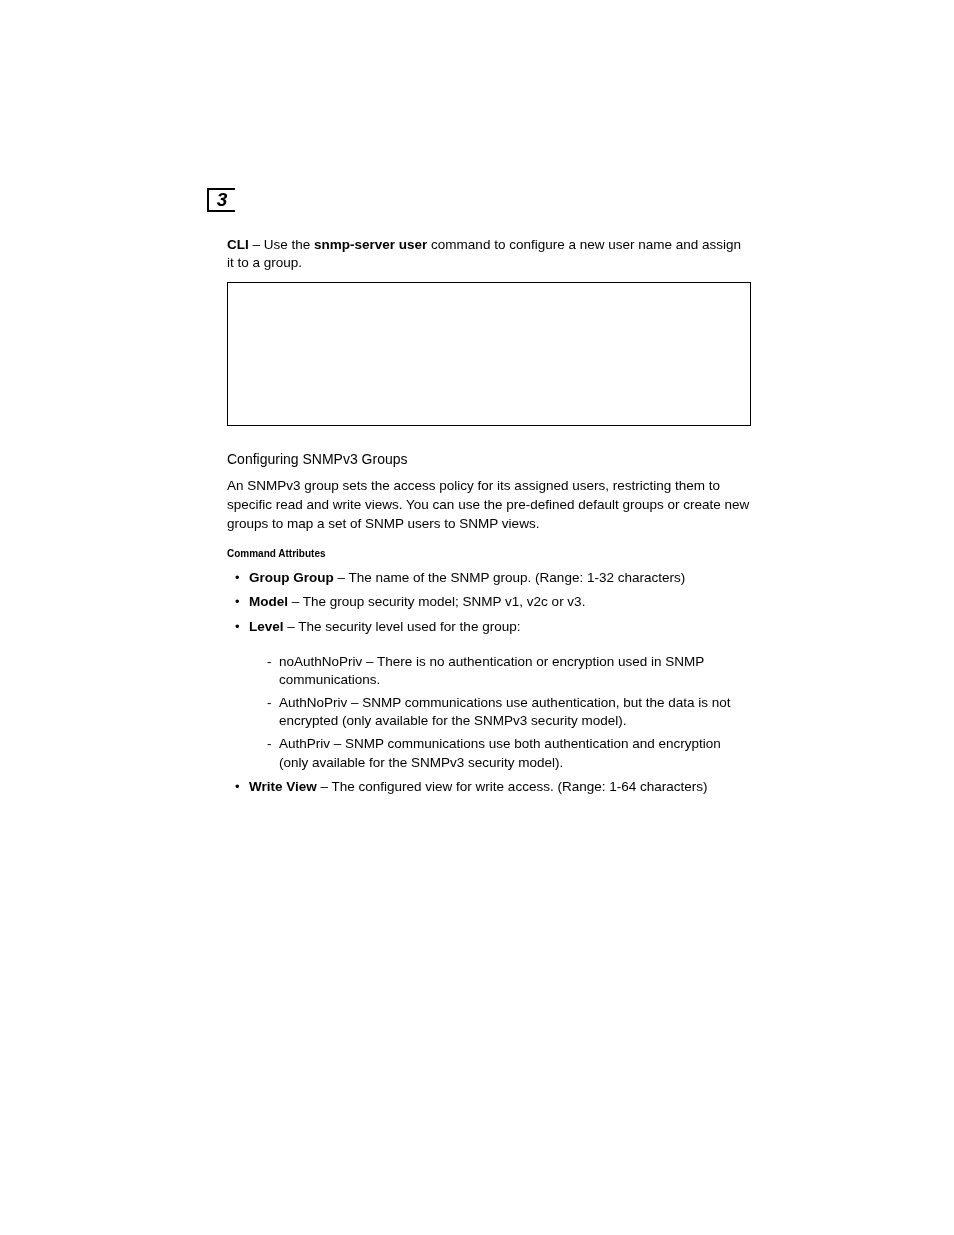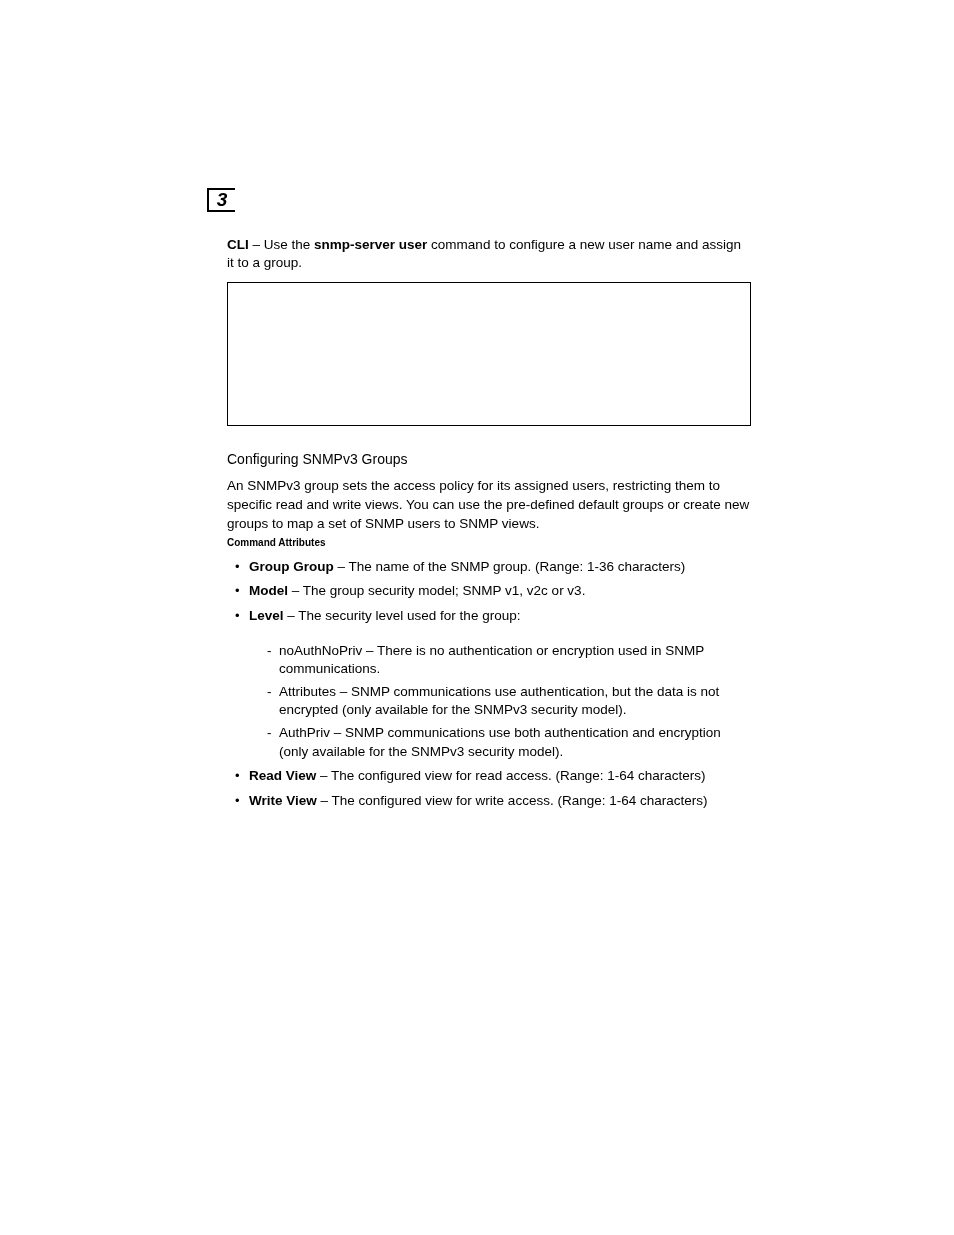--- a/index.html
+++ b/index.html
@@ -50,21 +50,21 @@
       width: 524px;
       height: 144px;
       margin-bottom: 24px;
     }
     .section-heading {
       font-weight: normal;
       font-size: 14px;
       margin-bottom: 8px;
     }
     .section-para {
-      margin-bottom: 3px;
+      margin-bottom: 14px;
       line-height: 1.38;
     }
     .sub-heading {
       font-weight: bold;
       font-size: 10px;
       margin-bottom: 8px;
     }
     ul.bullet-list {
       list-style: none;
       padding-left: 0;
@@ -115,34 +115,31 @@
 
   <div class="code-box"></div>
 
   <div class="section-heading">Configuring SNMPv3 Groups</div>
   <p class="section-para">An SNMPv3 group sets the access policy for its assigned users, restricting them to specific read and write views. You can use the pre-defined default groups or create new groups to map a set of SNMP users to SNMP views.</p>
 
   <div class="sub-heading">Command Attributes</div>
 
   <ul class="bullet-list">
     <li>
-      <span class="bold">Group Group</span><span> – The name of the SNMP group. (Range: 1-36 characters)</span>
+      <span class="bold">Group Group</span><span> – The name of the SNMP group. (Range: 1-32 characters)</span>
     </li>
     <li>
       <span class="bold">Model</span><span> – The group security model; SNMP v1, v2c or v3.</span>
     </li>
     <li>
       <span class="bold">Level</span><span> – The security level used for the group:</span>
       <ul class="dash-list">
         <li>noAuthNoPriv – There is no authentication or encryption used in SNMP communications.</li>
-        <li>Attributes – SNMP communications use authentication, but the data is not encrypted (only available for the SNMPv3 security model).</li>
+        <li>AuthNoPriv – SNMP communications use authentication, but the data is not encrypted (only available for the SNMPv3 security model).</li>
         <li>AuthPriv – SNMP communications use both authentication and encryption (only available for the SNMPv3 security model).</li>
       </ul>
-    </li>
-    <li>
-      <span class="bold">Read View</span><span> – The configured view for read access. (Range: 1-64 characters)</span>
     </li>
     <li>
       <span class="bold">Write View</span><span> – The configured view for write access. (Range: 1-64 characters)</span>
     </li>
   </ul>
 
 </div>
 
 </body></html>

